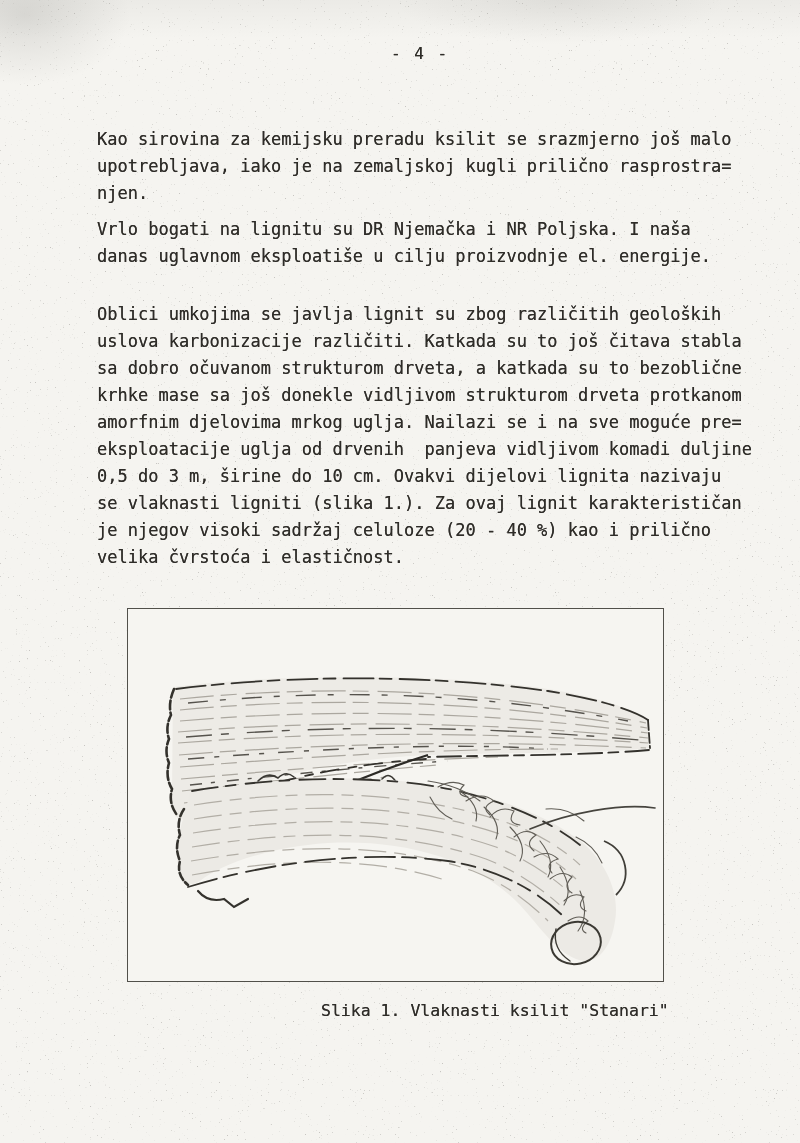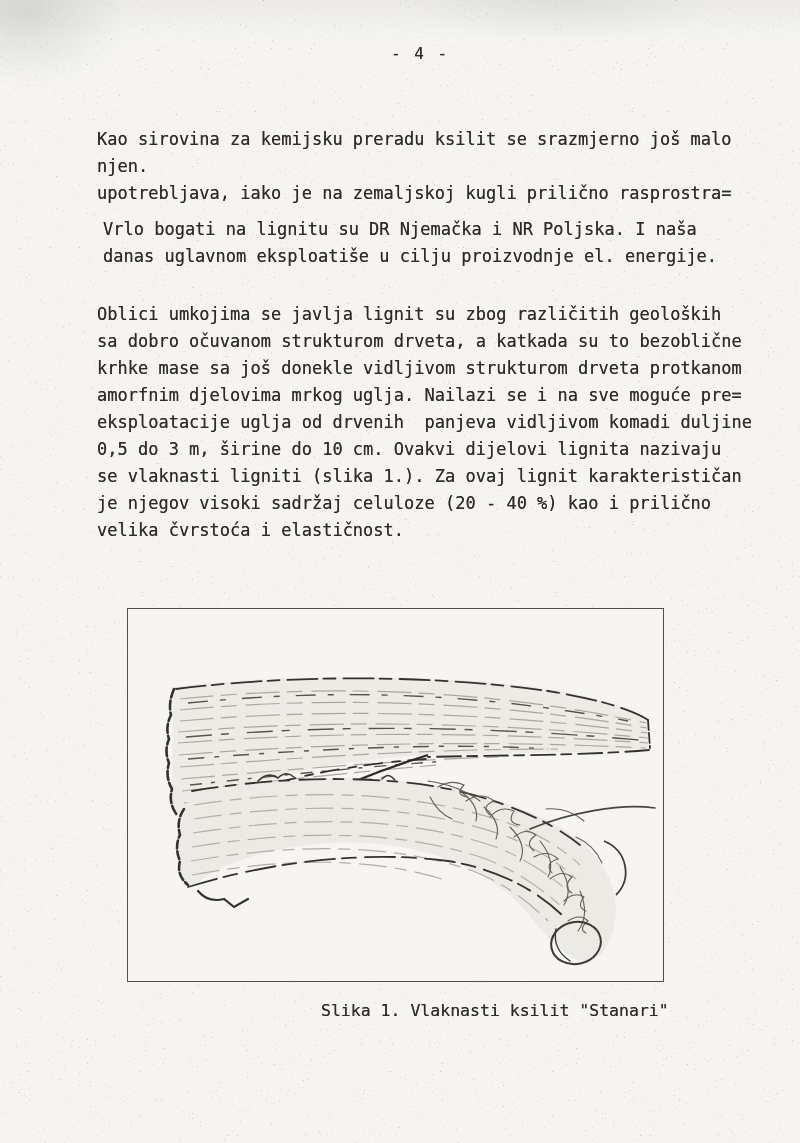--- a/index.html
+++ b/index.html
@@ -25,21 +25,21 @@
     text-align:center; font-size:16px; letter-spacing:2px;
     text-shadow:0 0 0.5px rgba(40,38,34,0.8);
   }
   .para {
     position:absolute; left:97px; width:660px;
     font-size:17px; line-height:27px;
     text-shadow:0 0 0.6px rgba(40,38,34,0.75);
   }
   .para .line { white-space:pre; }
   .p1 { top:126px; }
-  .p2 { top:216px;margin-left:6px; }
+  .p2 { top:216px; }
   .p3 { top:301px; }
   .figure-frame {
     position:absolute; left:127px; top:608px;
     width:535px; height:372px;
     border:1.6px solid rgba(52,50,45,0.85);
     background:#f6f5f1;
   }
   .figure-frame svg { display:block; width:100%; height:100%; }
   .caption {
     position:absolute; left:321px; top:1001px;
@@ -57,31 +57,32 @@
       <feTurbulence type="fractalNoise" baseFrequency="0.62" numOctaves="2" seed="11" stitchTiles="stitch"></feTurbulence>
       <feColorMatrix type="matrix" values="0 0 0 0 0.36  0 0 0 0 0.35  0 0 0 0 0.33  0 0 0 8 -5.9"></feColorMatrix>
     </filter>
     <rect width="800" height="1143" filter="url(#paperNoise)"></rect>
   </svg>
 
   <div class="pageno">- 4 -</div>
 
   <div class="para p1">
     <div class="line">Kao sirovina za kemijsku preradu ksilit se srazmjerno još malo</div>
+    <div class="line">upotrebljava, iako je na zemaljskoj kugli prilično rasprostra=</div>
     <div class="line">njen.</div>
-    <div class="line">upotrebljava, iako je na zemaljskoj kugli prilično rasprostra=</div>
   </div>
 
   <div class="para p2">
     <div class="line">Vrlo bogati na lignitu su DR Njemačka i NR Poljska. I naša</div>
     <div class="line">danas uglavnom eksploatiše u cilju proizvodnje el. energije.</div>
   </div>
 
   <div class="para p3">
     <div class="line">Oblici umkojima se javlja lignit su zbog različitih geoloških</div>
+    <div class="line">uslova karbonizacije različiti. Katkada su to još čitava stabla</div>
     <div class="line">sa dobro očuvanom strukturom drveta, a katkada su to bezoblične</div>
     <div class="line">krhke mase sa još donekle vidljivom strukturom drveta protkanom</div>
     <div class="line">amorfnim djelovima mrkog uglja. Nailazi se i na sve moguće pre=</div>
     <div class="line">eksploatacije uglja od drvenih  panjeva vidljivom komadi duljine</div>
     <div class="line">0,5 do 3 m, širine do 10 cm. Ovakvi dijelovi lignita nazivaju</div>
     <div class="line">se vlaknasti ligniti (slika 1.). Za ovaj lignit karakterističan</div>
     <div class="line">je njegov visoki sadržaj celuloze (20 - 40 %) kao i prilično</div>
     <div class="line">velika čvrstoća i elastičnost.</div>
   </div>
 

